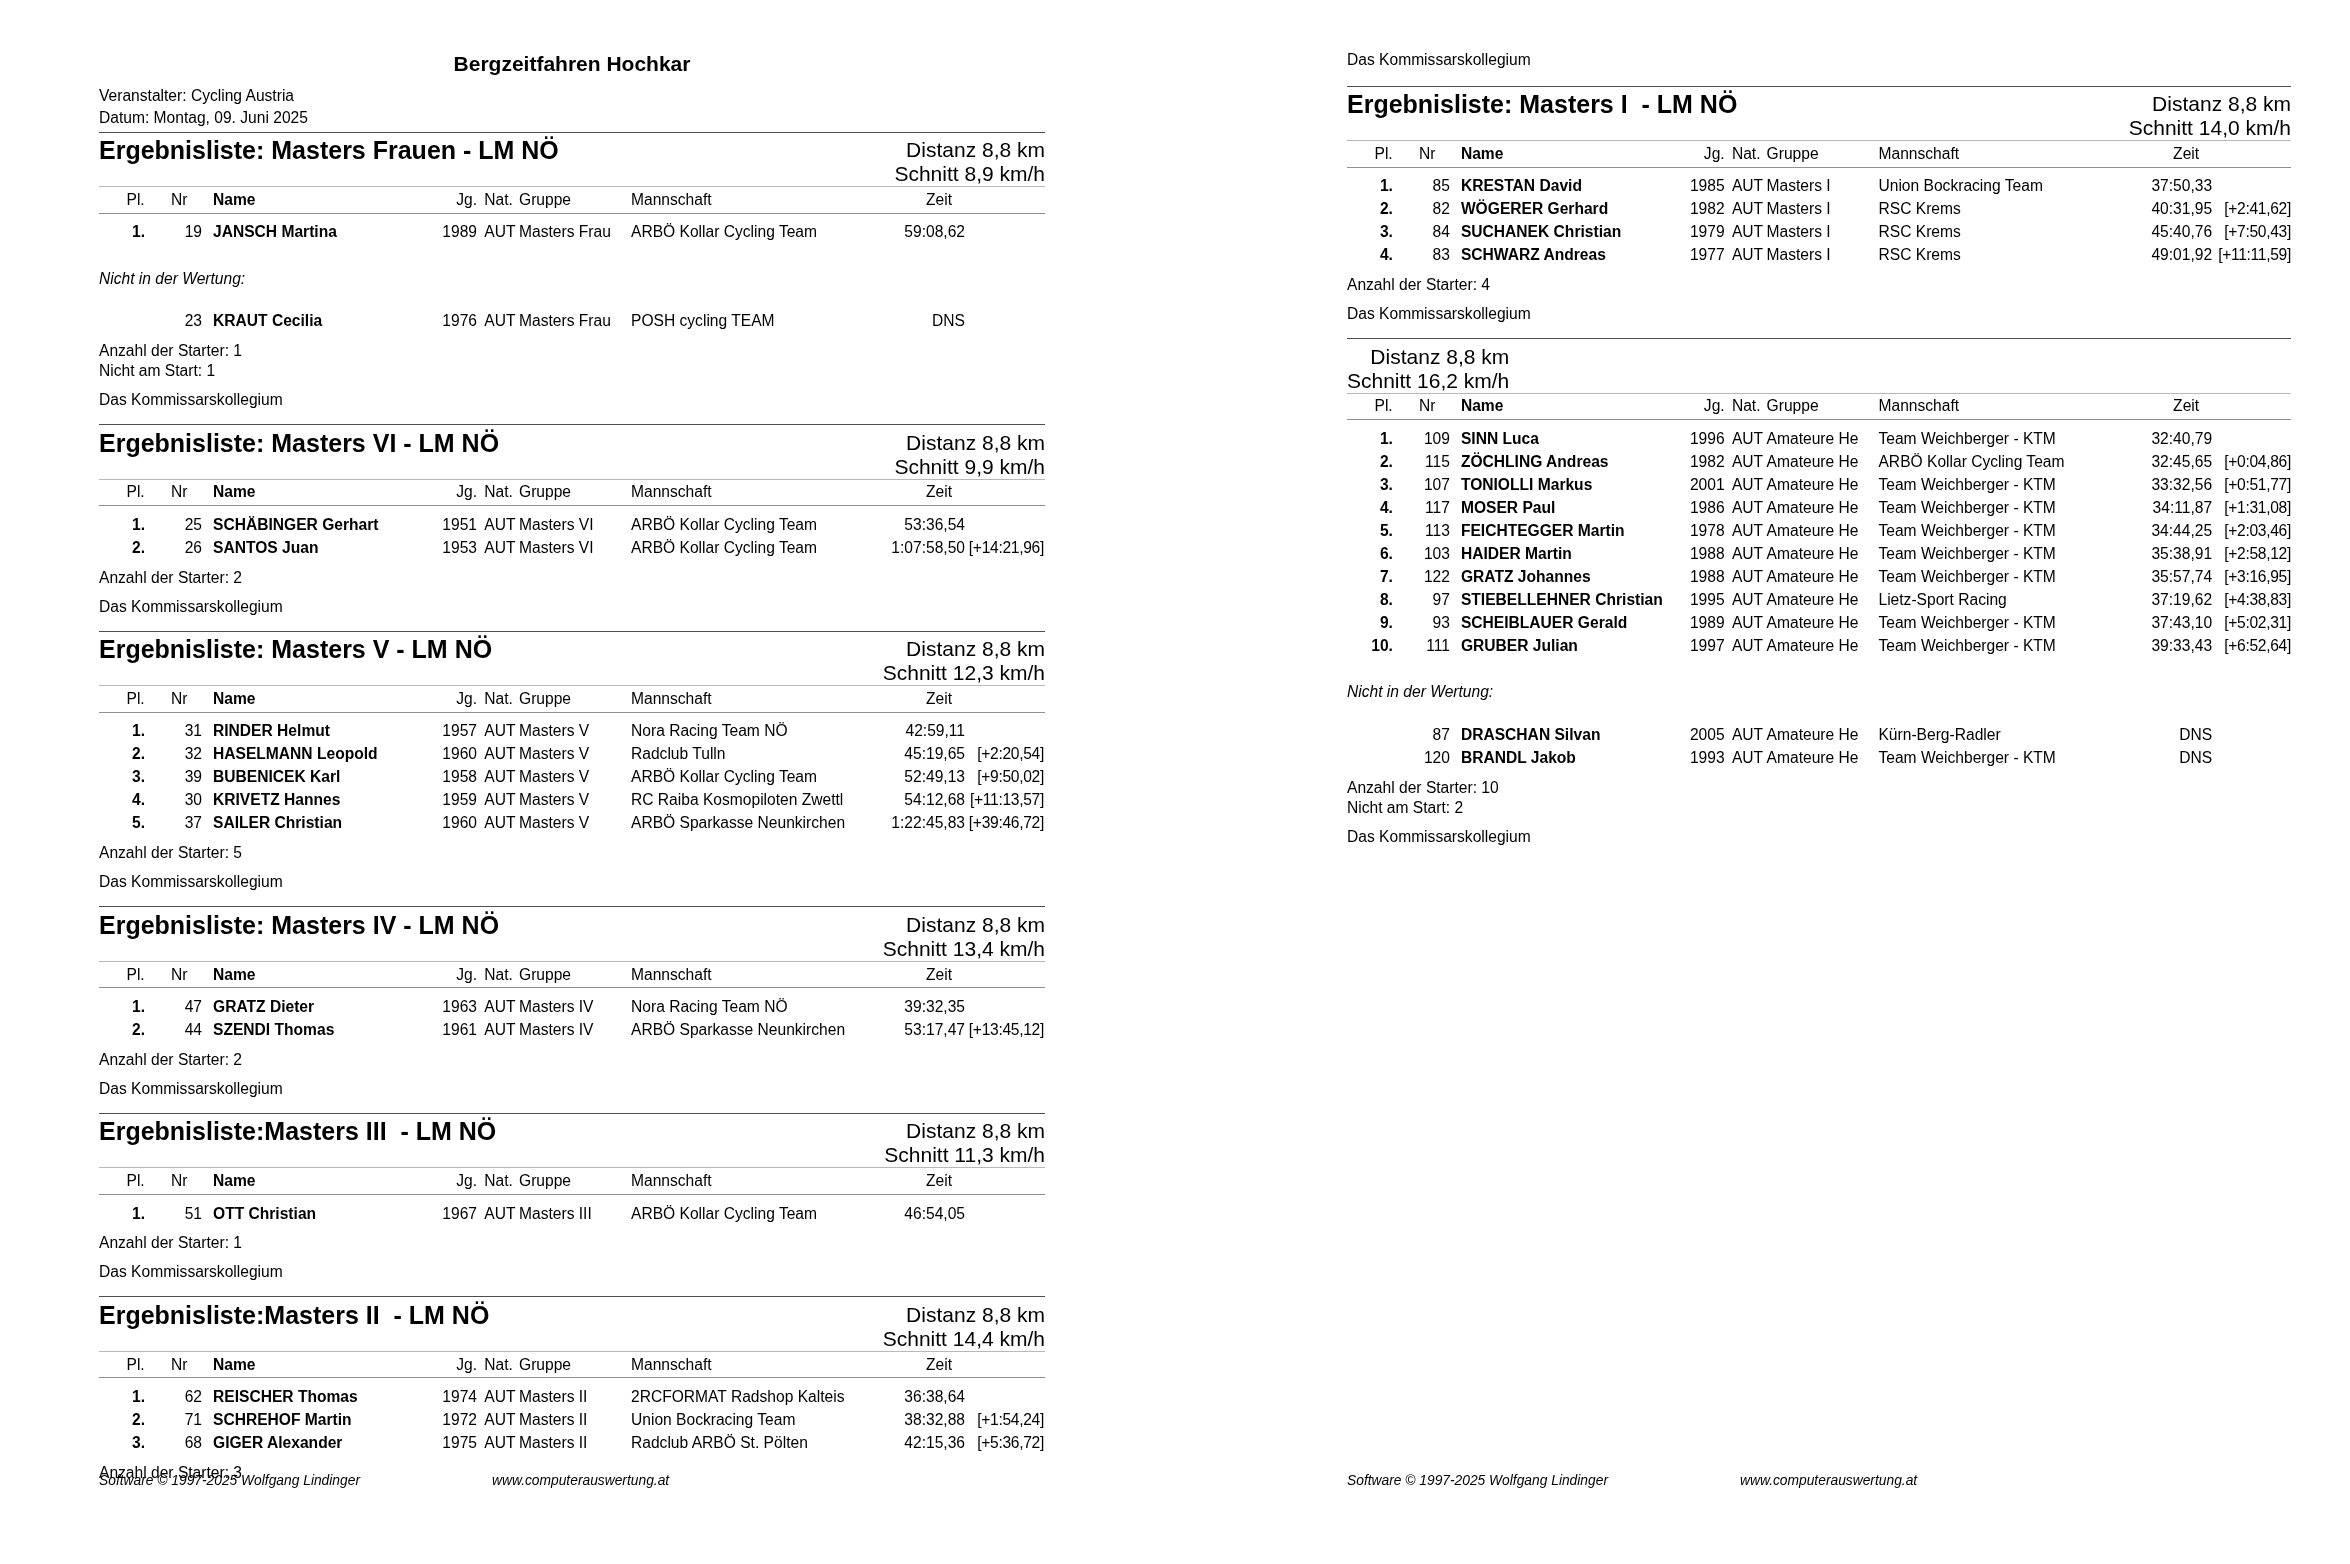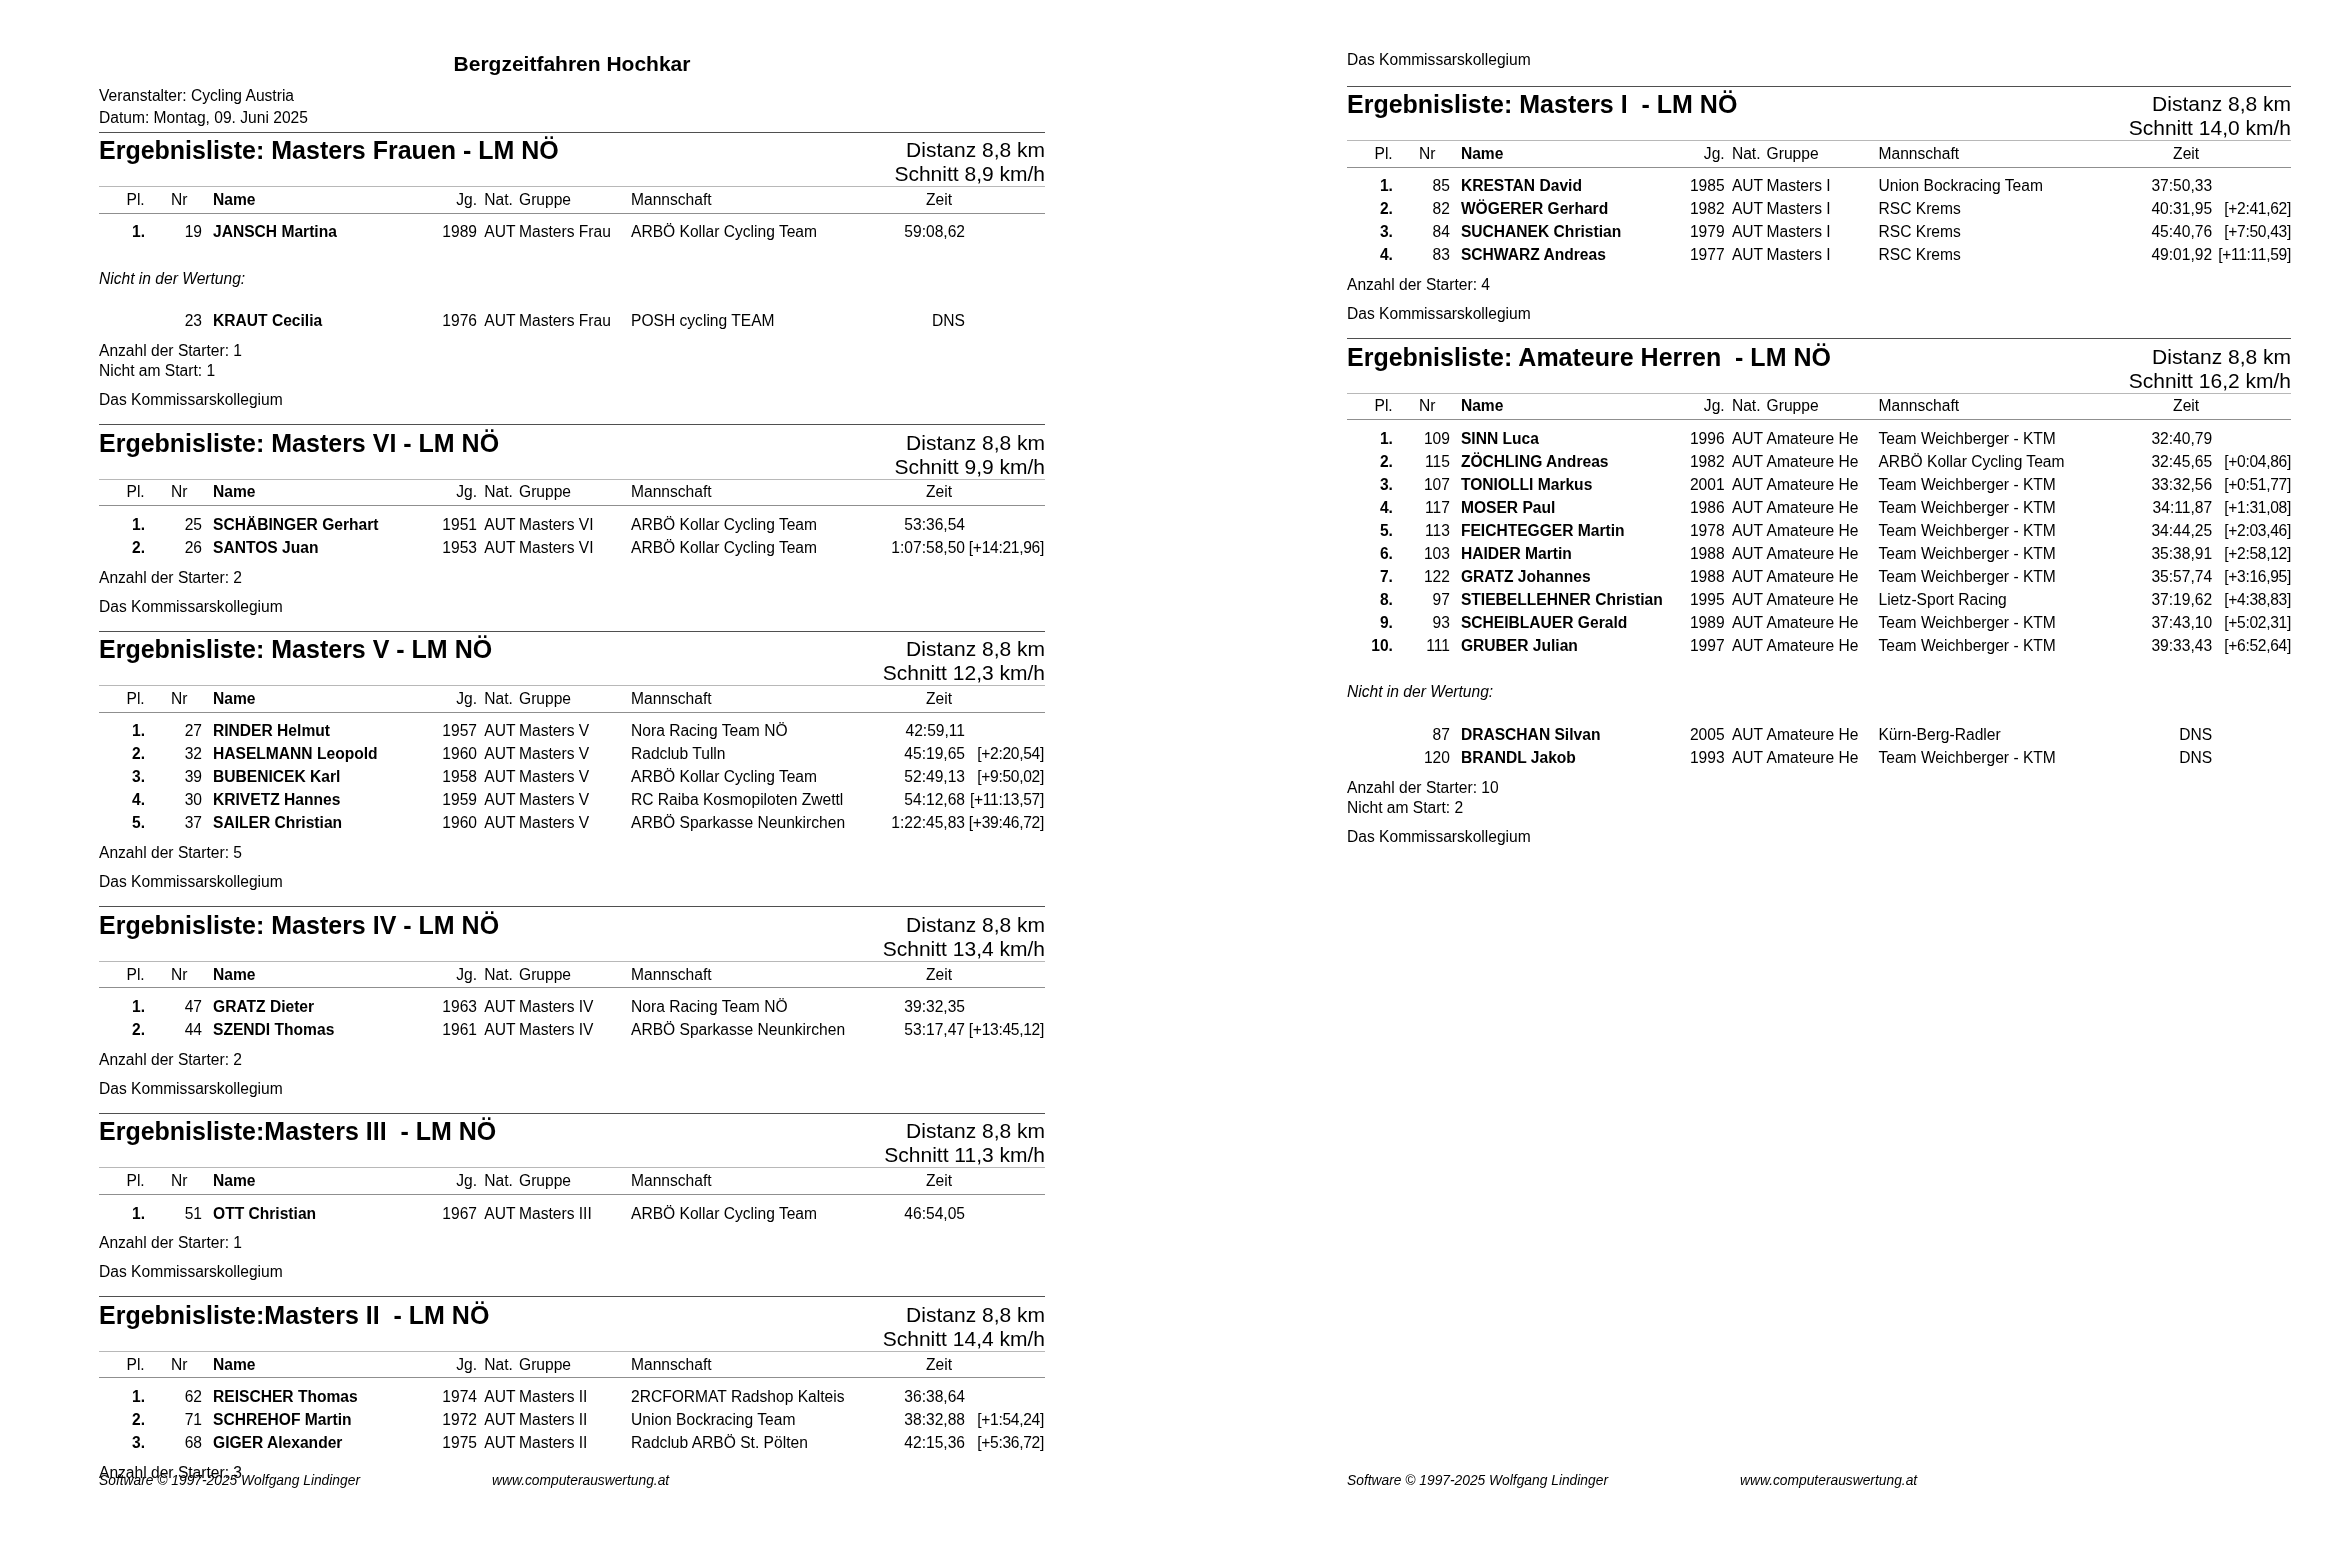--- a/index.html
+++ b/index.html
@@ -171,21 +171,21 @@
           <div class="c-jg">Jg.</div>
           <div class="c-nat">Nat.</div>
           <div class="c-grp">Gruppe</div>
           <div class="c-team">Mannschaft</div>
           <div class="c-zeit">Zeit</div>
           <div class="c-diff"></div>
         </div>
         <div class="rows">
           <div class="trow">
             <div class="c-pl">1.</div>
-            <div class="c-nr">27</div>
+            <div class="c-nr">31</div>
             <div class="c-name">RINDER Helmut</div>
             <div class="c-jg">1957</div>
             <div class="c-nat">AUT</div>
             <div class="c-grp">Masters V</div>
             <div class="c-team">Nora Racing Team NÖ</div>
             <div class="c-zeit">42:59,11</div>
             <div class="c-diff"></div>
           </div>
           <div class="trow">
             <div class="c-pl">2.</div>
@@ -445,21 +445,20 @@
             <div class="c-team">RSC Krems</div>
             <div class="c-zeit">49:01,92</div>
             <div class="c-diff">[+11:11,59]</div>
           </div>
         </div>
         <div class="starters">Anzahl der Starter: 4</div>
         <div class="committee">Das Kommissarskollegium</div>
       </div>
       <div class="section">
         <div class="sec-head">
-          <div class="sec-title">Ergebnisliste: Amateure Herren  - LM NÖ</div>
           <div class="sec-info">
             <div>Distanz 8,8 km</div>
             <div>Schnitt 16,2 km/h</div>
           </div>
         </div>
         <div class="thead">
           <div class="c-pl">Pl.</div>
           <div class="c-nr">Nr</div>
           <div class="c-name">Name</div>
           <div class="c-jg">Jg.</div>

